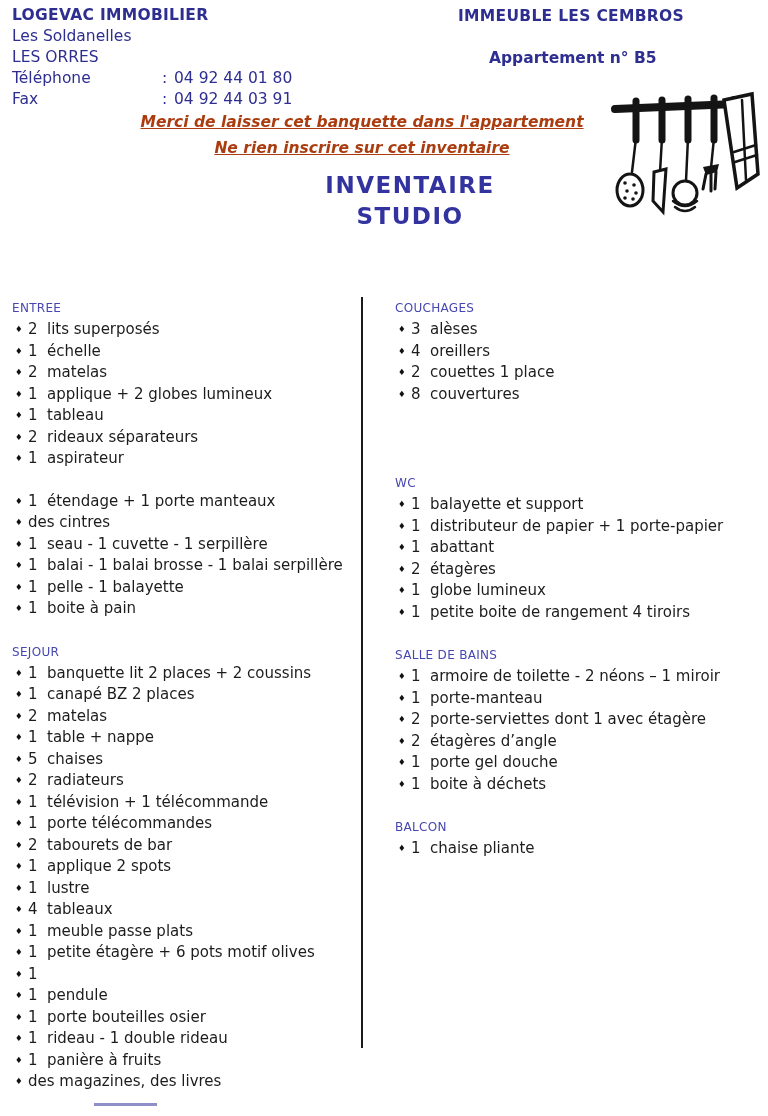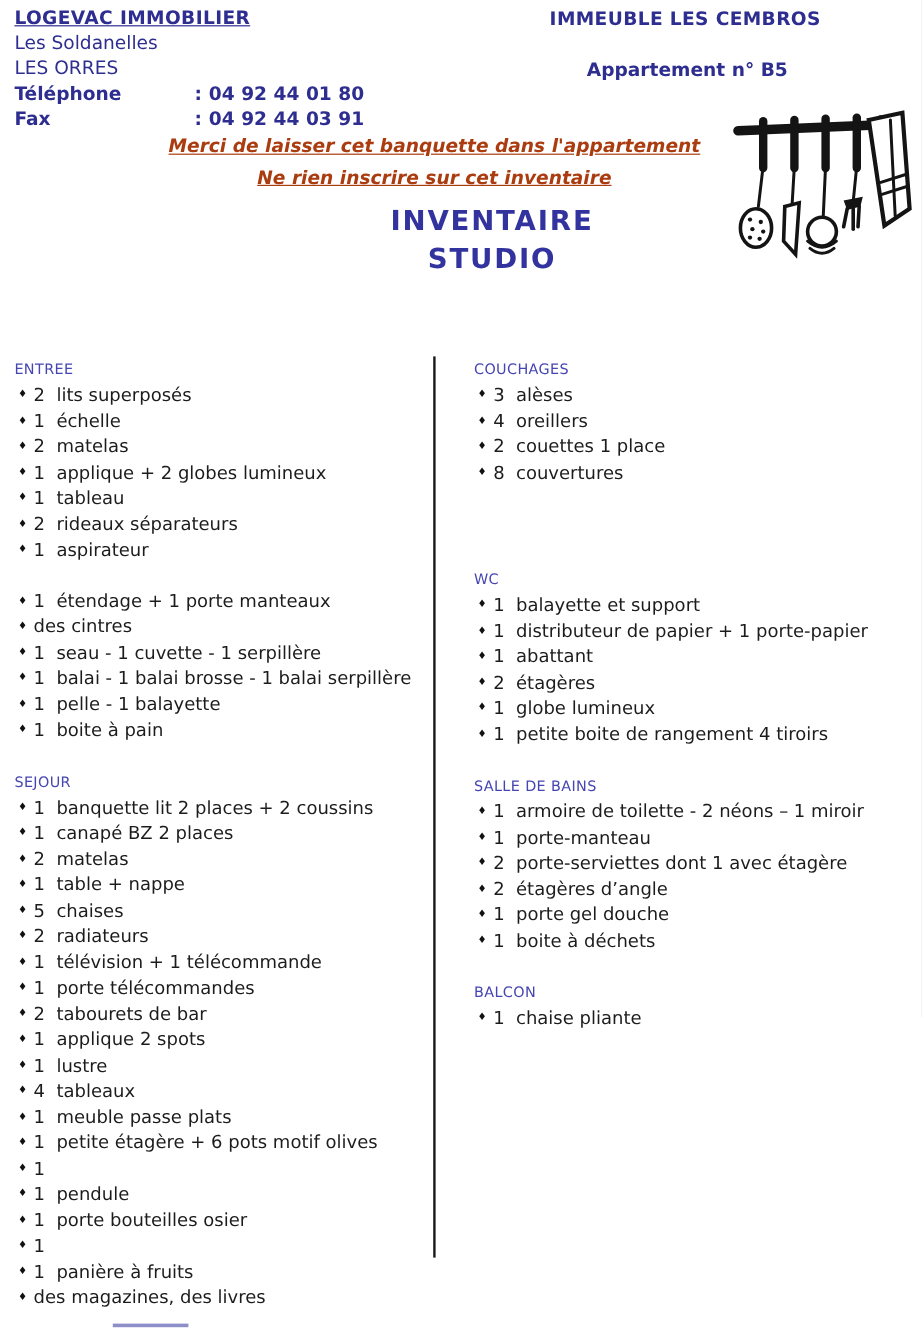--- a/index.html
+++ b/index.html
@@ -3,22 +3,22 @@
 <meta charset="utf-8">
 <style>
   html,body{margin:0;padding:0;background:#e8e8e8;}
   .page{
     position:relative;width:768px;height:1116px;background:#ffffff;
     font-family:"DejaVu Sans", sans-serif;color:#1c1c1c;overflow:hidden;
     margin:0 auto;
   }
   
   .header-left{position:absolute;left:12px;top:5px;color:#2e2e91;font-size:15.5px;line-height:21px;}
-  .company{font-weight:bold;text-decoration:underline;letter-spacing:.3px;}
-  .contact-row{display:flex;font-weight:bold;}
+  .company{font-weight:bold;letter-spacing:.3px;}
+  .contact-row{display:flex;font-weight:normal;}
   .contact-label{width:150px;}
   .contact-sep{width:12px;}
   
   .building{position:absolute;left:458px;top:7px;color:#2e2e91;font-weight:bold;font-size:15.5px;letter-spacing:.3px;}
   .apartment{position:absolute;left:489px;top:49px;color:#2e2e91;font-weight:bold;font-size:15.5px;}
   
   .notes{position:absolute;left:0;top:109px;width:724px;text-align:center;
          color:#aa3c0f;font-style:italic;font-weight:bold;font-size:15.5px;line-height:26px;}
   .notes div{text-decoration:underline;}
   
@@ -276,20 +276,21 @@
             <span class="item-label">pendule</span>
           </div>
           <div class="item">
             <span class="bullet">♦</span>
             <span class="qty">1</span>
             <span class="item-label">porte bouteilles osier</span>
           </div>
           <div class="item">
             <span class="bullet">♦</span>
             <span class="qty">1</span>
+            <span class="item-label">rideau  -  1 double rideau</span>
           </div>
           <div class="item">
             <span class="bullet">♦</span>
             <span class="qty">1</span>
             <span class="item-label">panière à fruits</span>
           </div>
           <div class="item">
             <span class="bullet">♦</span>
             <span class="item-label">des magazines, des livres</span>
           </div>

